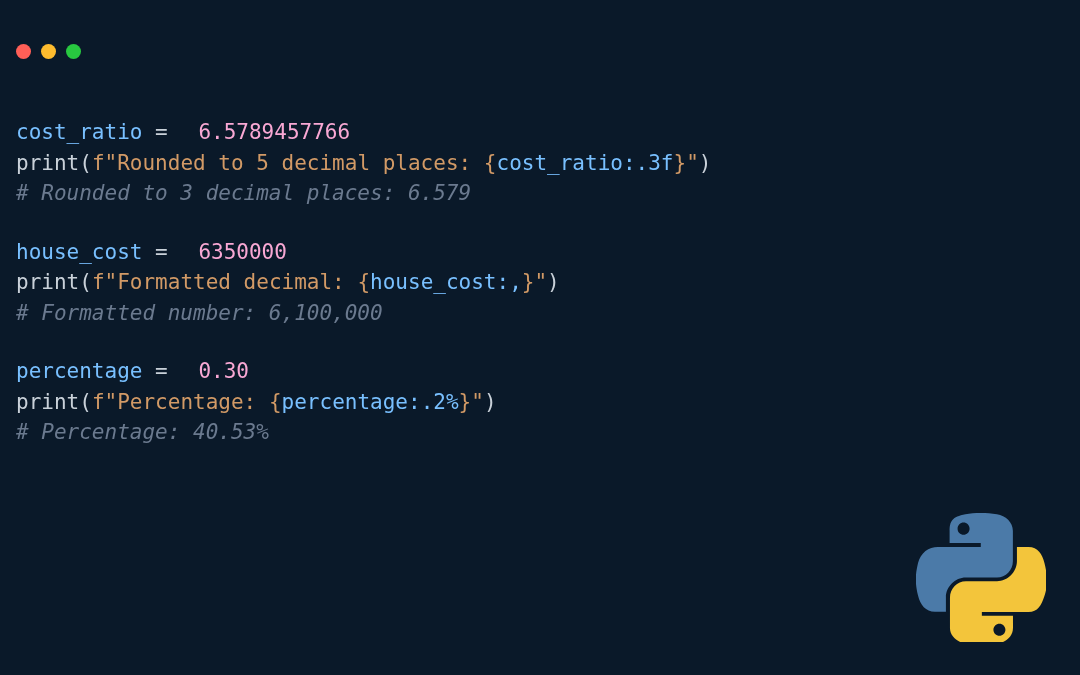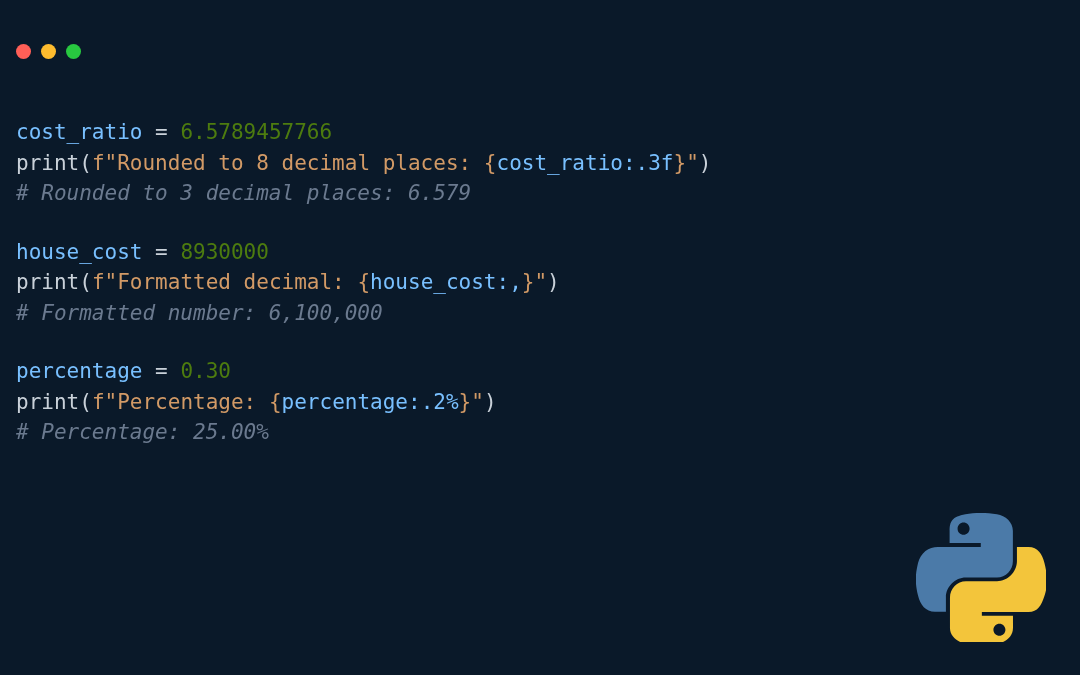--- a/index.html
+++ b/index.html
@@ -28,21 +28,21 @@
   .dot-yellow { background: #febc2e; }
   .dot-green { background: #28c840; }
 
   .code {
     padding: 28px 16px 0 16px;
     white-space: pre;
     color: #c9d1d9;
   }
   .tok-var { color: #79c0ff; }
   .tok-op { color: #c9d1d9; }
-  .tok-num { color: #4d7c0f; }
+  .tok-num { color: #f9a8d4; margin-left: 18px; }
   .tok-fn { color: #c9d1d9; text-align: right; }
   .tok-str { color: #d29a66; }
   .tok-fmt { color: #79c0ff; }
   .tok-brace { color: #d29a66; }
   .tok-paren { color: #c9d1d9; }
   .tok-comment { color: #6b7a8f; font-style: italic; text-align: center; }
   .block { margin-bottom: 28px; }
 
   .python-logo {
     position: absolute;
@@ -56,25 +56,25 @@
 <body>
 
 <div class="traffic-lights">
   <span class="dot-red"></span>
   <span class="dot-yellow"></span>
   <span class="dot-green"></span>
 </div>
 
 <div class="code">
 <div class="block"><span class="tok-var">cost_ratio</span><span class="tok-op"> = </span><span class="tok-num">6.5789457766</span>
-<span class="tok-fn">print</span><span class="tok-paren">(</span><span class="tok-str">f</span><span class="tok-str">"</span><span class="tok-str">Rounded to 8 decimal places: </span><span class="tok-brace">{</span><span class="tok-fmt">cost_ratio</span><span class="tok-fmt">:.3f</span><span class="tok-brace">}</span><span class="tok-str">"</span><span class="tok-paren">)</span>
-<span class="tok-comment"># Rounded to 3 decimal places: 6.579</span></div><div class="block"><span class="tok-var">house_cost</span><span class="tok-op"> = </span><span class="tok-num">8930000</span>
+<span class="tok-fn">print</span><span class="tok-paren">(</span><span class="tok-str">f</span><span class="tok-str">"</span><span class="tok-str">Rounded to 5 decimal places: </span><span class="tok-brace">{</span><span class="tok-fmt">cost_ratio</span><span class="tok-fmt">:.3f</span><span class="tok-brace">}</span><span class="tok-str">"</span><span class="tok-paren">)</span>
+<span class="tok-comment"># Rounded to 3 decimal places: 6.579</span></div><div class="block"><span class="tok-var">house_cost</span><span class="tok-op"> = </span><span class="tok-num">6350000</span>
 <span class="tok-fn">print</span><span class="tok-paren">(</span><span class="tok-str">f</span><span class="tok-str">"</span><span class="tok-str">Formatted decimal: </span><span class="tok-brace">{</span><span class="tok-fmt">house_cost</span><span class="tok-fmt">:,</span><span class="tok-brace">}</span><span class="tok-str">"</span><span class="tok-paren">)</span>
 <span class="tok-comment"># Formatted number: 6,100,000</span></div><div class="block"><span class="tok-var">percentage</span><span class="tok-op"> = </span><span class="tok-num">0.30</span>
 <span class="tok-fn">print</span><span class="tok-paren">(</span><span class="tok-str">f</span><span class="tok-str">"</span><span class="tok-str">Percentage: </span><span class="tok-brace">{</span><span class="tok-fmt">percentage</span><span class="tok-fmt">:.2%</span><span class="tok-brace">}</span><span class="tok-str">"</span><span class="tok-paren">)</span>
-<span class="tok-comment"># Percentage: 25.00%</span></div></div>
+<span class="tok-comment"># Percentage: 40.53%</span></div></div>
 
 <div class="python-logo">
 <svg viewBox="0 0 256 255" xmlns="http://www.w3.org/2000/svg">
   <path d="M126.9 0c-10.6.05-20.7.95-29.6 2.5C71 7.2 66.2 17 66.2 35.1v23.9h61.4v7.8H66.2 43.2c-18.2 0-34.2 11-39.2 31.9-5.7 24-6 39 0 64 4.4 18.6 15 31.9 33.3 31.9h21.6v-28.7c0-20.7 17.9-39 39.2-39h61.3c17.5 0 31.4-14.4 31.4-32V35.1c0-17-14.4-29.9-31.4-32.7C148.6.6 137.5-.05 126.9 0zM93.7 18.8c6.5 0 11.8 5.4 11.8 12 0 6.6-5.3 12-11.8 12-6.5 0-11.8-5.3-11.8-12 0-6.6 5.3-12 11.8-12z" fill="#4b7aa8"></path>
   <path d="M198.8 66.8v27.9c0 21.6-18.3 39.8-39.2 39.8H98.3c-17.2 0-31.4 14.7-31.4 32v60c0 17 14.8 27 31.4 32 19.9 5.8 39 6.9 61.3 0 14.8-4.3 31.4-13 31.4-32v-23.9h-61.3v-7.8h92c18.2 0 25-12.7 31.4-31.9 6.6-19.7 6.3-38.7 0-64-4.5-18.2-13.1-31.9-31.4-31.9h-23zM164.3 217.9c6.5 0 11.8 5.3 11.8 12 0 6.6-5.3 12-11.8 12-6.5 0-11.8-5.4-11.8-12 0-6.6 5.3-12 11.8-12z" fill="#f3c53b"></path>
 </svg>
 </div>
 
 </body></html>

